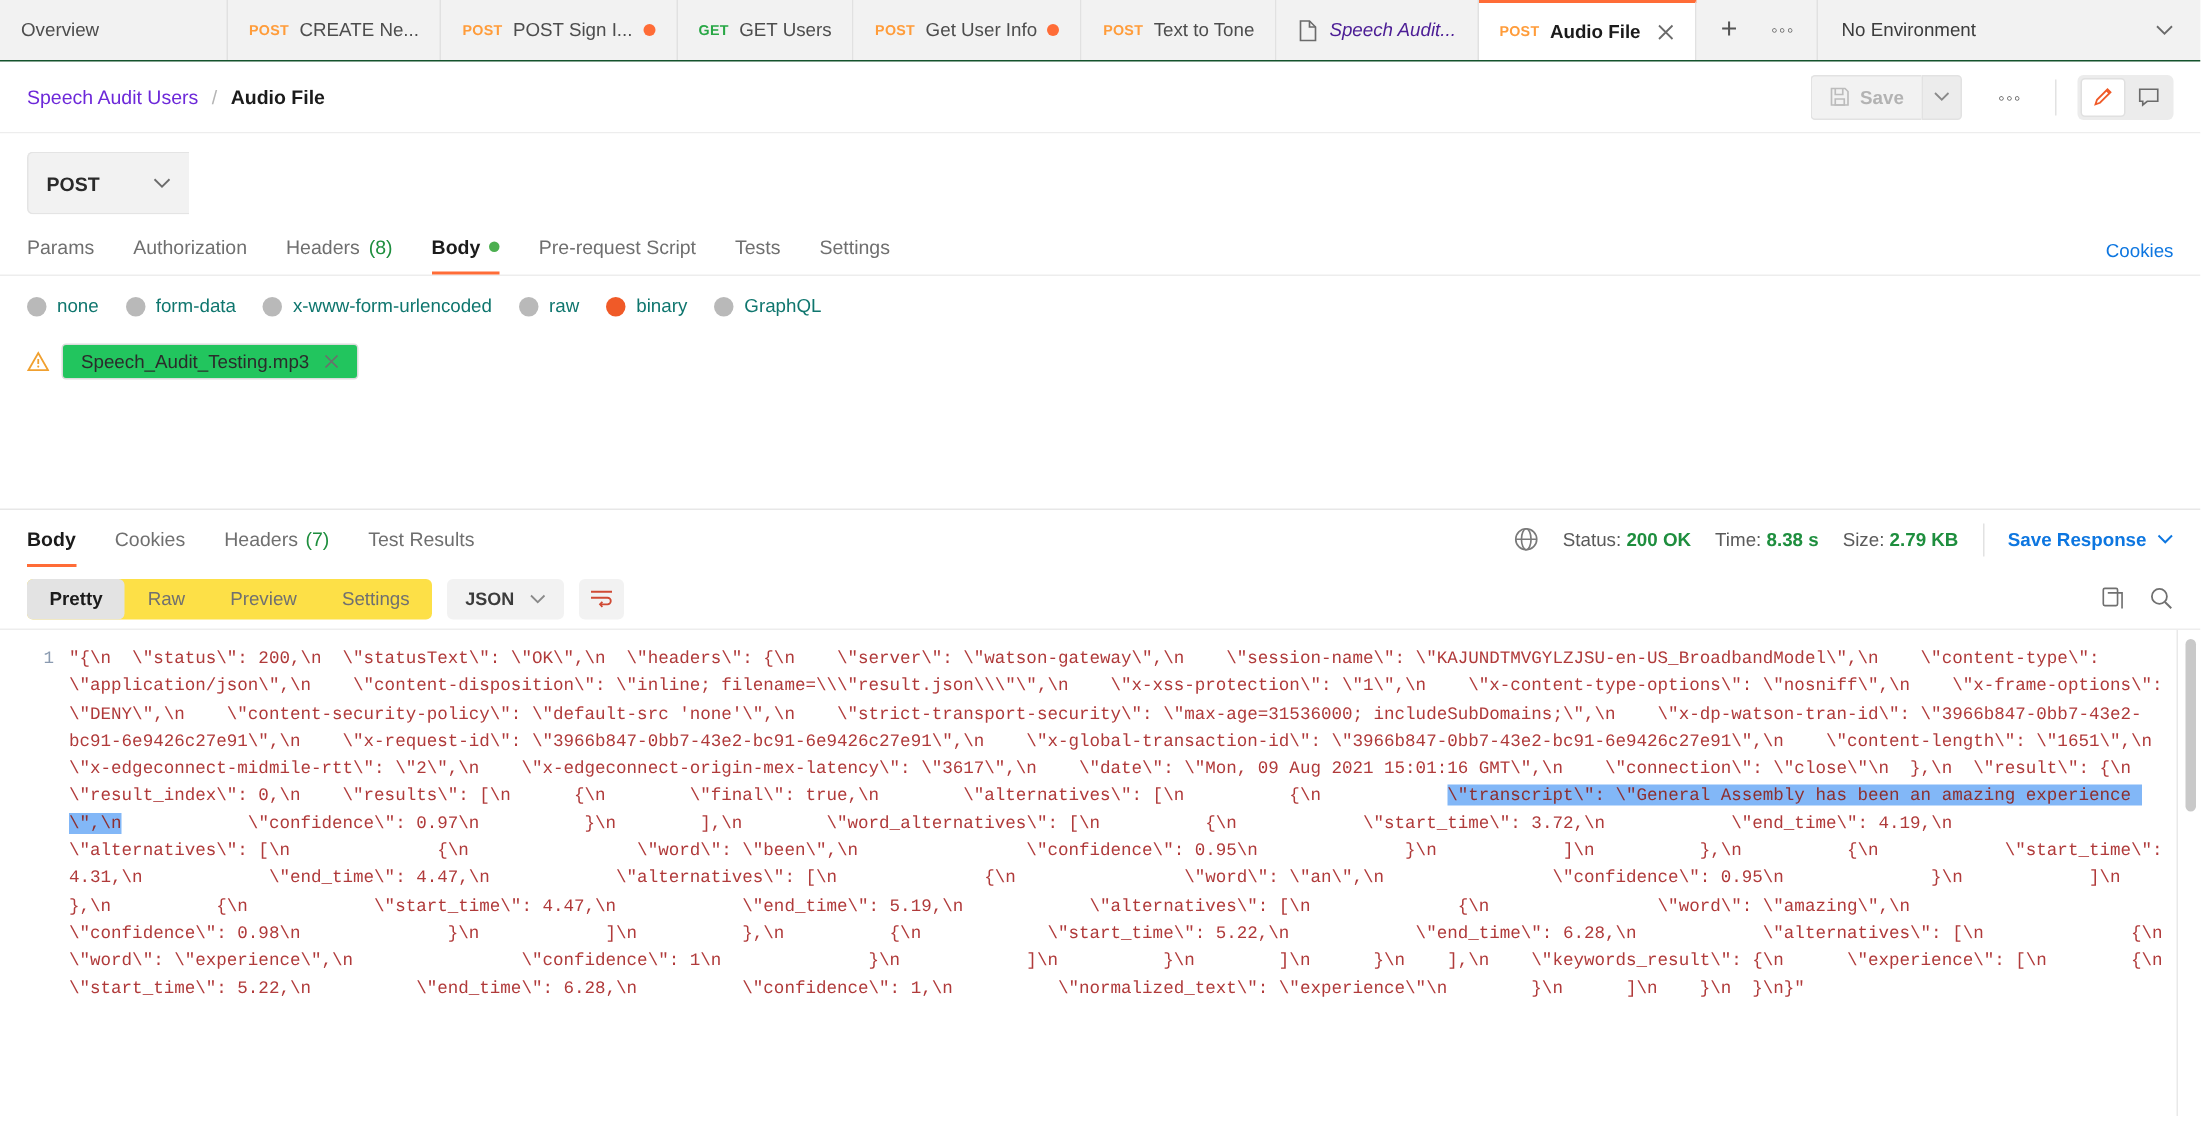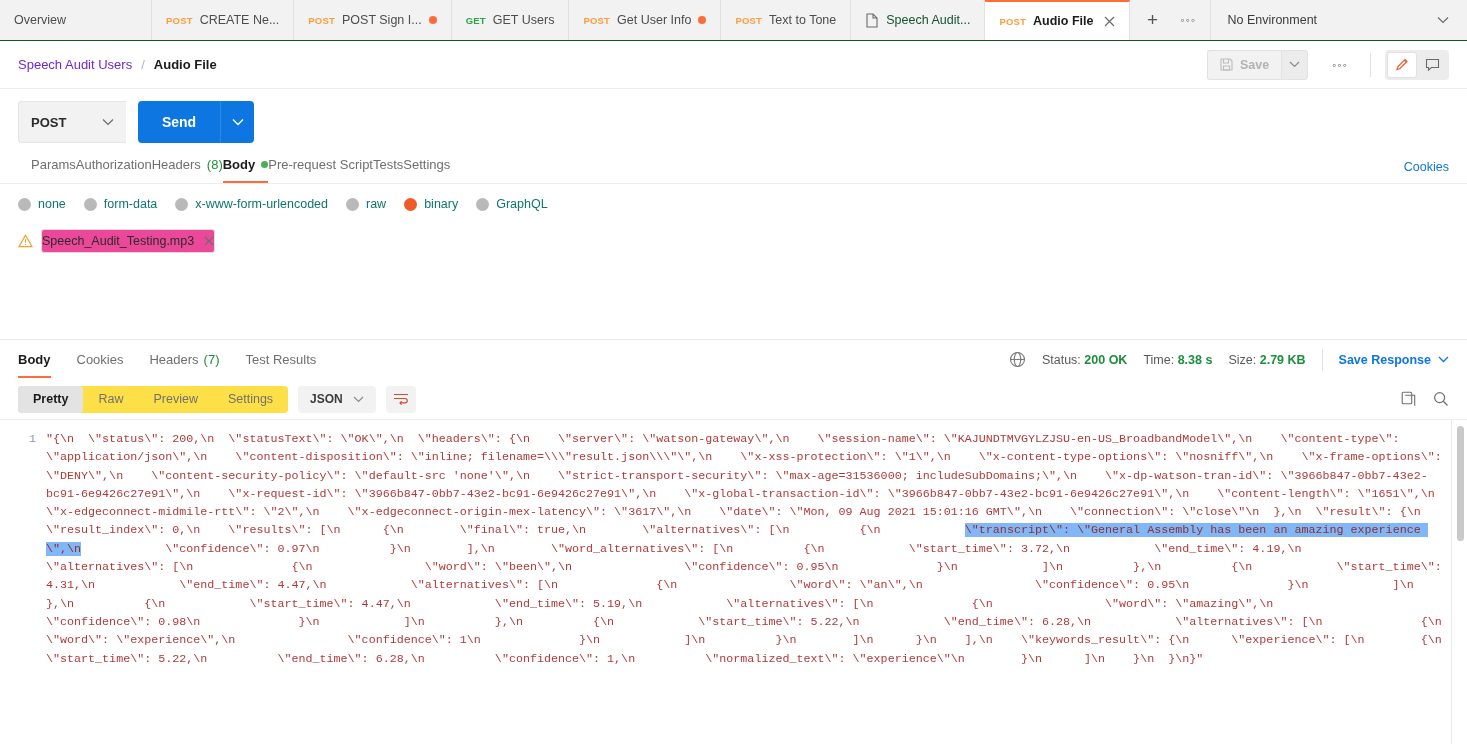--- a/index.html
+++ b/index.html
@@ -43,21 +43,21 @@
   }
   .tab.active .tab-title { color: #1b1b1b; font-weight: 600; }
   .tab-method {
     font-size: 9.5px;
     font-weight: 700;
     letter-spacing: .2px;
   }
   .m-post { color: #ff9c3a; }
   .m-get  { color: #28a745; }
   .tab-title { font-size: 12.5px; }
-  .tab-title.italic { color: #14532d; }
+  .tab-title.italic { font-style: italic; color: #4c1d95; }
   .dot-unsaved {
     width: 8px; height: 8px; border-radius: 50%;
     background: #ff6c37; display:inline-block;
   }
   .tab-close {
     font-size: 14px; color: #7a7a7a; margin-left: 4px; line-height: 1;
   }
   .tab-doc-icon { display:inline-flex; }
   .tabbar-actions {
     display: flex; align-items: center; gap: 0;
@@ -166,21 +166,22 @@
     border-left: 1px solid #2b88e6;
     border-radius: 0 4px 4px 0;
     color: #fff; font-size: 11px;
     display: flex; align-items: center; justify-content: center;
     cursor: pointer;
   }
 
   
   .reqtabs {
     display: flex; align-items: flex-start;
-    padding: 14px 18px 0 31px;
+    padding: 14px 18px 0 18px;
+    gap: 26px;
     position: relative;
   }
   .rtab {
     font-size: 13px; color: #6f6f6f;
     padding-bottom: 9px;
     cursor: pointer;
     display: flex; align-items: center; gap: 6px;
     border-bottom: 2px solid transparent;
   }
   .rtab.active { color: #1b1b1b; font-weight: 700; border-bottom: 2px solid #ff6c37; }
@@ -205,23 +206,23 @@
     width: 13px; height: 13px; border-radius: 50%;
     background: #b9b9b9;
   }
   .radio-dot.on { background: #f05a28; }
 
   
   .filerow { padding: 18px 18px 0 18px; display: flex; align-items: center; gap: 8px; }
   .warn-icon { color: #f0a030; font-size: 14px; line-height: 1; }
   .file-chip {
     display: inline-flex; align-items: center; gap: 10px;
-    height: 24px; padding: 0 0;
+    height: 24px; padding: 0 12px;
     border: 1px solid #dcdcdc; border-radius: 3px;
-    background: #ec4899;
+    background: #22c55e;
     font-size: 12.5px; color: #2b2b2b;
     cursor: pointer;
   }
   .file-chip .x { color: #6d6d6d; font-size: 13px; }
 
   
   .req-spacer { height: 86px; }
 
   
   .resp-head {
@@ -449,28 +450,20 @@
 
 <div class="urlrow">
   <div class="method-box">
     <span>POST</span>
     <span>
       <svg width="12" height="8" viewBox="0 0 12 8">
           <path d="M1 1.5L6 6.5l5-5" stroke="#6b6b6b" stroke-width="1.2" fill="none"></path>
         </svg>
     </span>
   </div>
-  <div class="send-grp">
-    <div class="send-btn">Send</div>
-    <div class="send-caret">
-      <svg width="12" height="8" viewBox="0 0 12 8">
-          <path d="M1 1.5L6 6.5l5-5" stroke="#ffffff" stroke-width="1.4" fill="none"></path>
-        </svg>
-    </div>
-  </div>
 </div>
 
 <div class="reqtabs">
   <div class="rtab">
     <span>Params</span>
   </div>
   <div class="rtab">
     <span>Authorization</span>
   </div>
   <div class="rtab">

